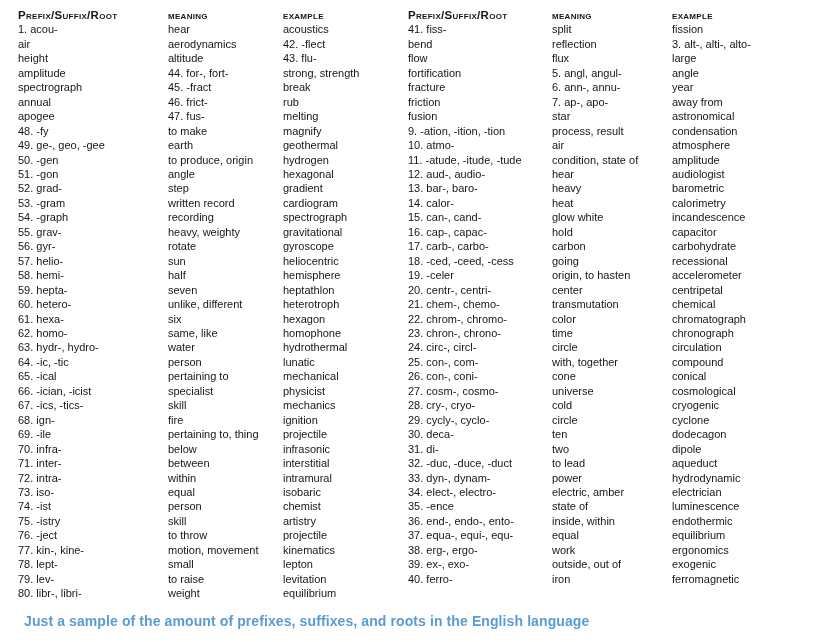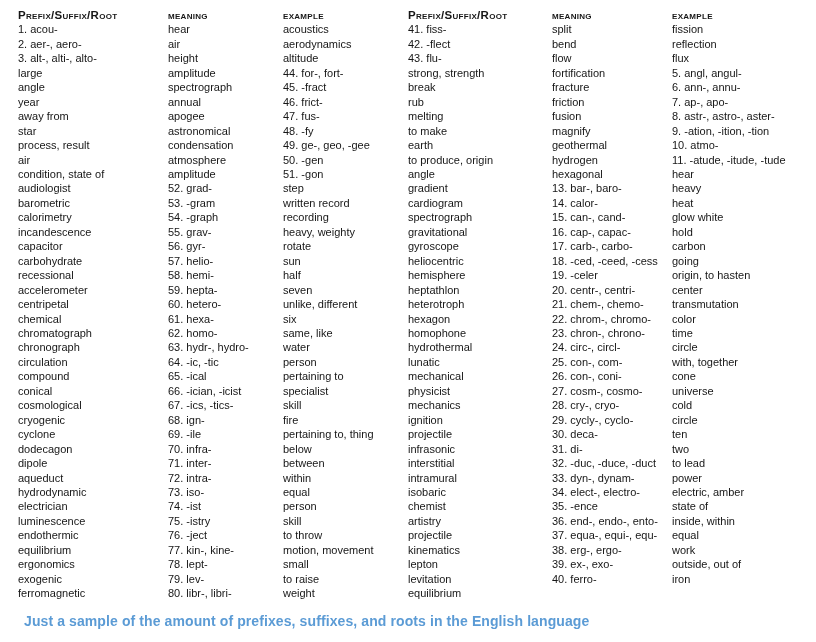--- a/index.html
+++ b/index.html
@@ -54,21 +54,20 @@
       <div class="cell hdr">example</div>
       <div class="cell hdr">Prefix/Suffix/Root</div>
       <div class="cell hdr">meaning</div>
       <div class="cell hdr">example</div>
       <div class="cell">1. acou-</div>
       <div class="cell">hear</div>
       <div class="cell">acoustics</div>
       <div class="cell">41. fiss-</div>
       <div class="cell">split</div>
       <div class="cell">fission</div>
-      <div class="cell">2. aer-, aero-</div>
       <div class="cell">air</div>
       <div class="cell">aerodynamics</div>
       <div class="cell">42. -flect</div>
       <div class="cell">bend</div>
       <div class="cell">reflection</div>
       <div class="cell">3. alt-, alti-, alto-</div>
       <div class="cell">height</div>
       <div class="cell">altitude</div>
       <div class="cell">43. flu-</div>
       <div class="cell">flow</div>
@@ -89,21 +88,20 @@
       <div class="cell">annual</div>
       <div class="cell">46. frict-</div>
       <div class="cell">rub</div>
       <div class="cell">friction</div>
       <div class="cell">7. ap-, apo-</div>
       <div class="cell">away from</div>
       <div class="cell">apogee</div>
       <div class="cell">47. fus-</div>
       <div class="cell">melting</div>
       <div class="cell">fusion</div>
-      <div class="cell">8. astr-, astro-, aster-</div>
       <div class="cell">star</div>
       <div class="cell">astronomical</div>
       <div class="cell">48. -fy</div>
       <div class="cell">to make</div>
       <div class="cell">magnify</div>
       <div class="cell">9. -ation, -ition, -tion</div>
       <div class="cell">process, result</div>
       <div class="cell">condensation</div>
       <div class="cell">49. ge-, geo, -gee</div>
       <div class="cell">earth</div>
@@ -113,20 +111,21 @@
       <div class="cell">atmosphere</div>
       <div class="cell">50. -gen</div>
       <div class="cell">to produce, origin</div>
       <div class="cell">hydrogen</div>
       <div class="cell">11. -atude, -itude, -tude</div>
       <div class="cell">condition, state of</div>
       <div class="cell">amplitude</div>
       <div class="cell">51. -gon</div>
       <div class="cell">angle</div>
       <div class="cell">hexagonal</div>
+      <div class="cell">12. aud-, audio-</div>
       <div class="cell">hear</div>
       <div class="cell">audiologist</div>
       <div class="cell">52. grad-</div>
       <div class="cell">step</div>
       <div class="cell">gradient</div>
       <div class="cell">13. bar-, baro-</div>
       <div class="cell">heavy</div>
       <div class="cell">barometric</div>
       <div class="cell">53. -gram</div>
       <div class="cell">written record</div>

